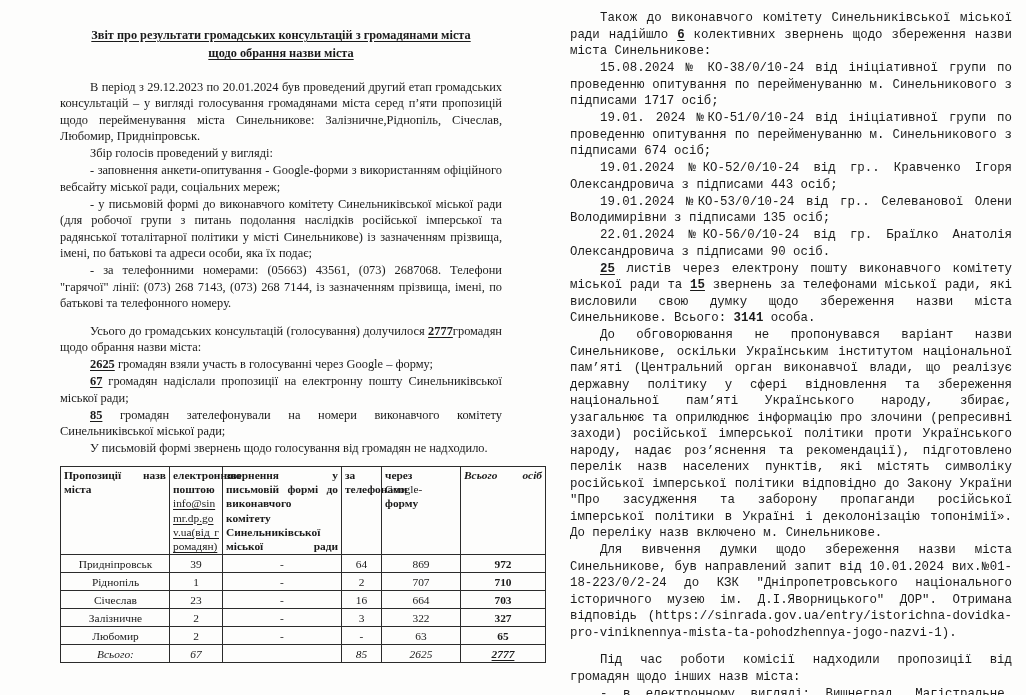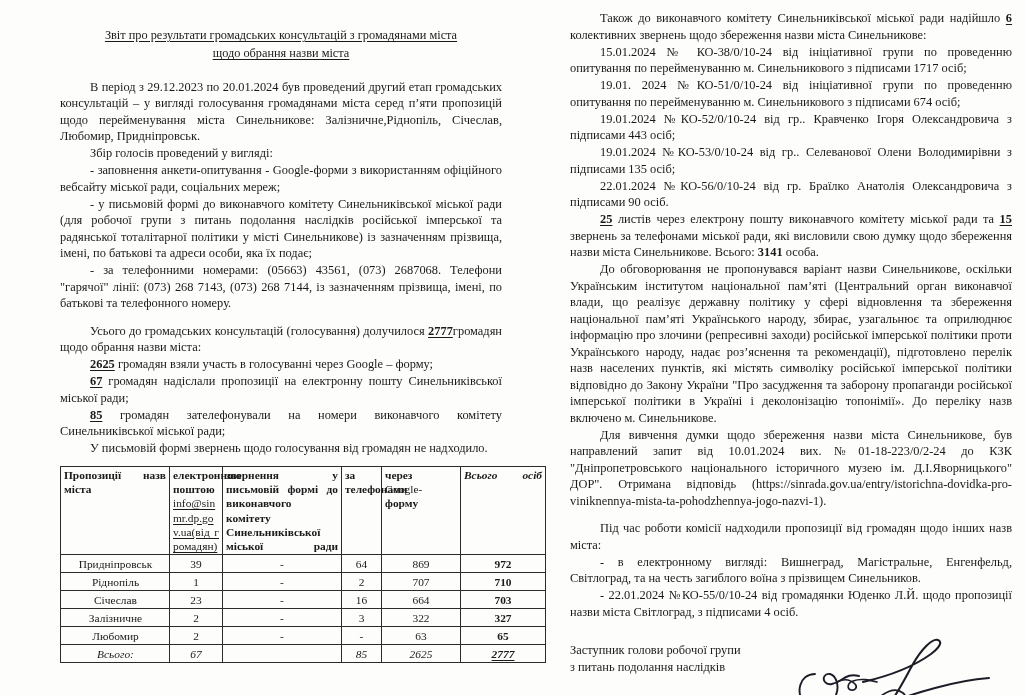--- a/index.html
+++ b/index.html
@@ -26,25 +26,26 @@
     position: relative;
     box-sizing: border-box;
   }
   .col-left {
     width: 520px;
     padding: 22px 18px 0 60px;
   }
   .col-right {
     width: 506px;
     padding: 10px 14px 0 50px;
+    font-family: Liberation Mono, monospace;
   }
 
   h1.doc-title {
     font-size: 12.3px;
-    font-weight: normal;
+    font-weight: bold;
     text-align: center;
     line-height: 1.5;
     margin: 4px 0 16px 0;
     padding: 0 4px;
   }
   h1.doc-title .tl {
     text-decoration: underline;
     text-underline-offset: 2px;
   }
 
@@ -250,21 +251,21 @@
 
   </div>
 
   <div class="col col-right">
 
     <p class="para">
       <span>Також до виконавчого комітету Синельниківської міської ради надійшло </span><span class="bu">6</span><span> колективних звернень щодо збереження назви міста Синельникове:</span>
     </p>
 
     <div id="collective-items">
-        <p class="para dash">15.01.2024 № КО-38/0/10-24 від ініціативної групи по проведенню опитування по перейменуванню м. Синельникового з підписами 1717 осіб;</p>
+        <p class="para dash">15.08.2024 № КО-38/0/10-24 від ініціативної групи по проведенню опитування по перейменуванню м. Синельникового з підписами 1717 осіб;</p>
         <p class="para dash">19.01. 2024 №КО-51/0/10-24 від ініціативної групи по проведенню опитування по перейменуванню м. Синельникового з підписами 674 осіб;</p>
         <p class="para dash">19.01.2024 №КО-52/0/10-24 від гр.. Кравченко Ігоря Олександровича з підписами 443 осіб;</p>
         <p class="para dash">19.01.2024 №КО-53/0/10-24 від гр.. Селеванової Олени Володимирівни з підписами 135 осіб;</p>
         <p class="para dash">22.01.2024 №КО-56/0/10-24 від гр. Браїлко Анатолія Олександровича з підписами 90 осіб.</p>
       </div>
 
     <p class="para">
       <span class="bu">25</span><span> листів через електрону пошту виконавчого комітету міської ради та </span><span class="bu">15</span><span> звернень за телефонами міської ради, які висловили свою думку щодо збереження назви міста Синельникове. Всього: </span><span class="b">3141</span><span> особа.</span>
     </p>
 

